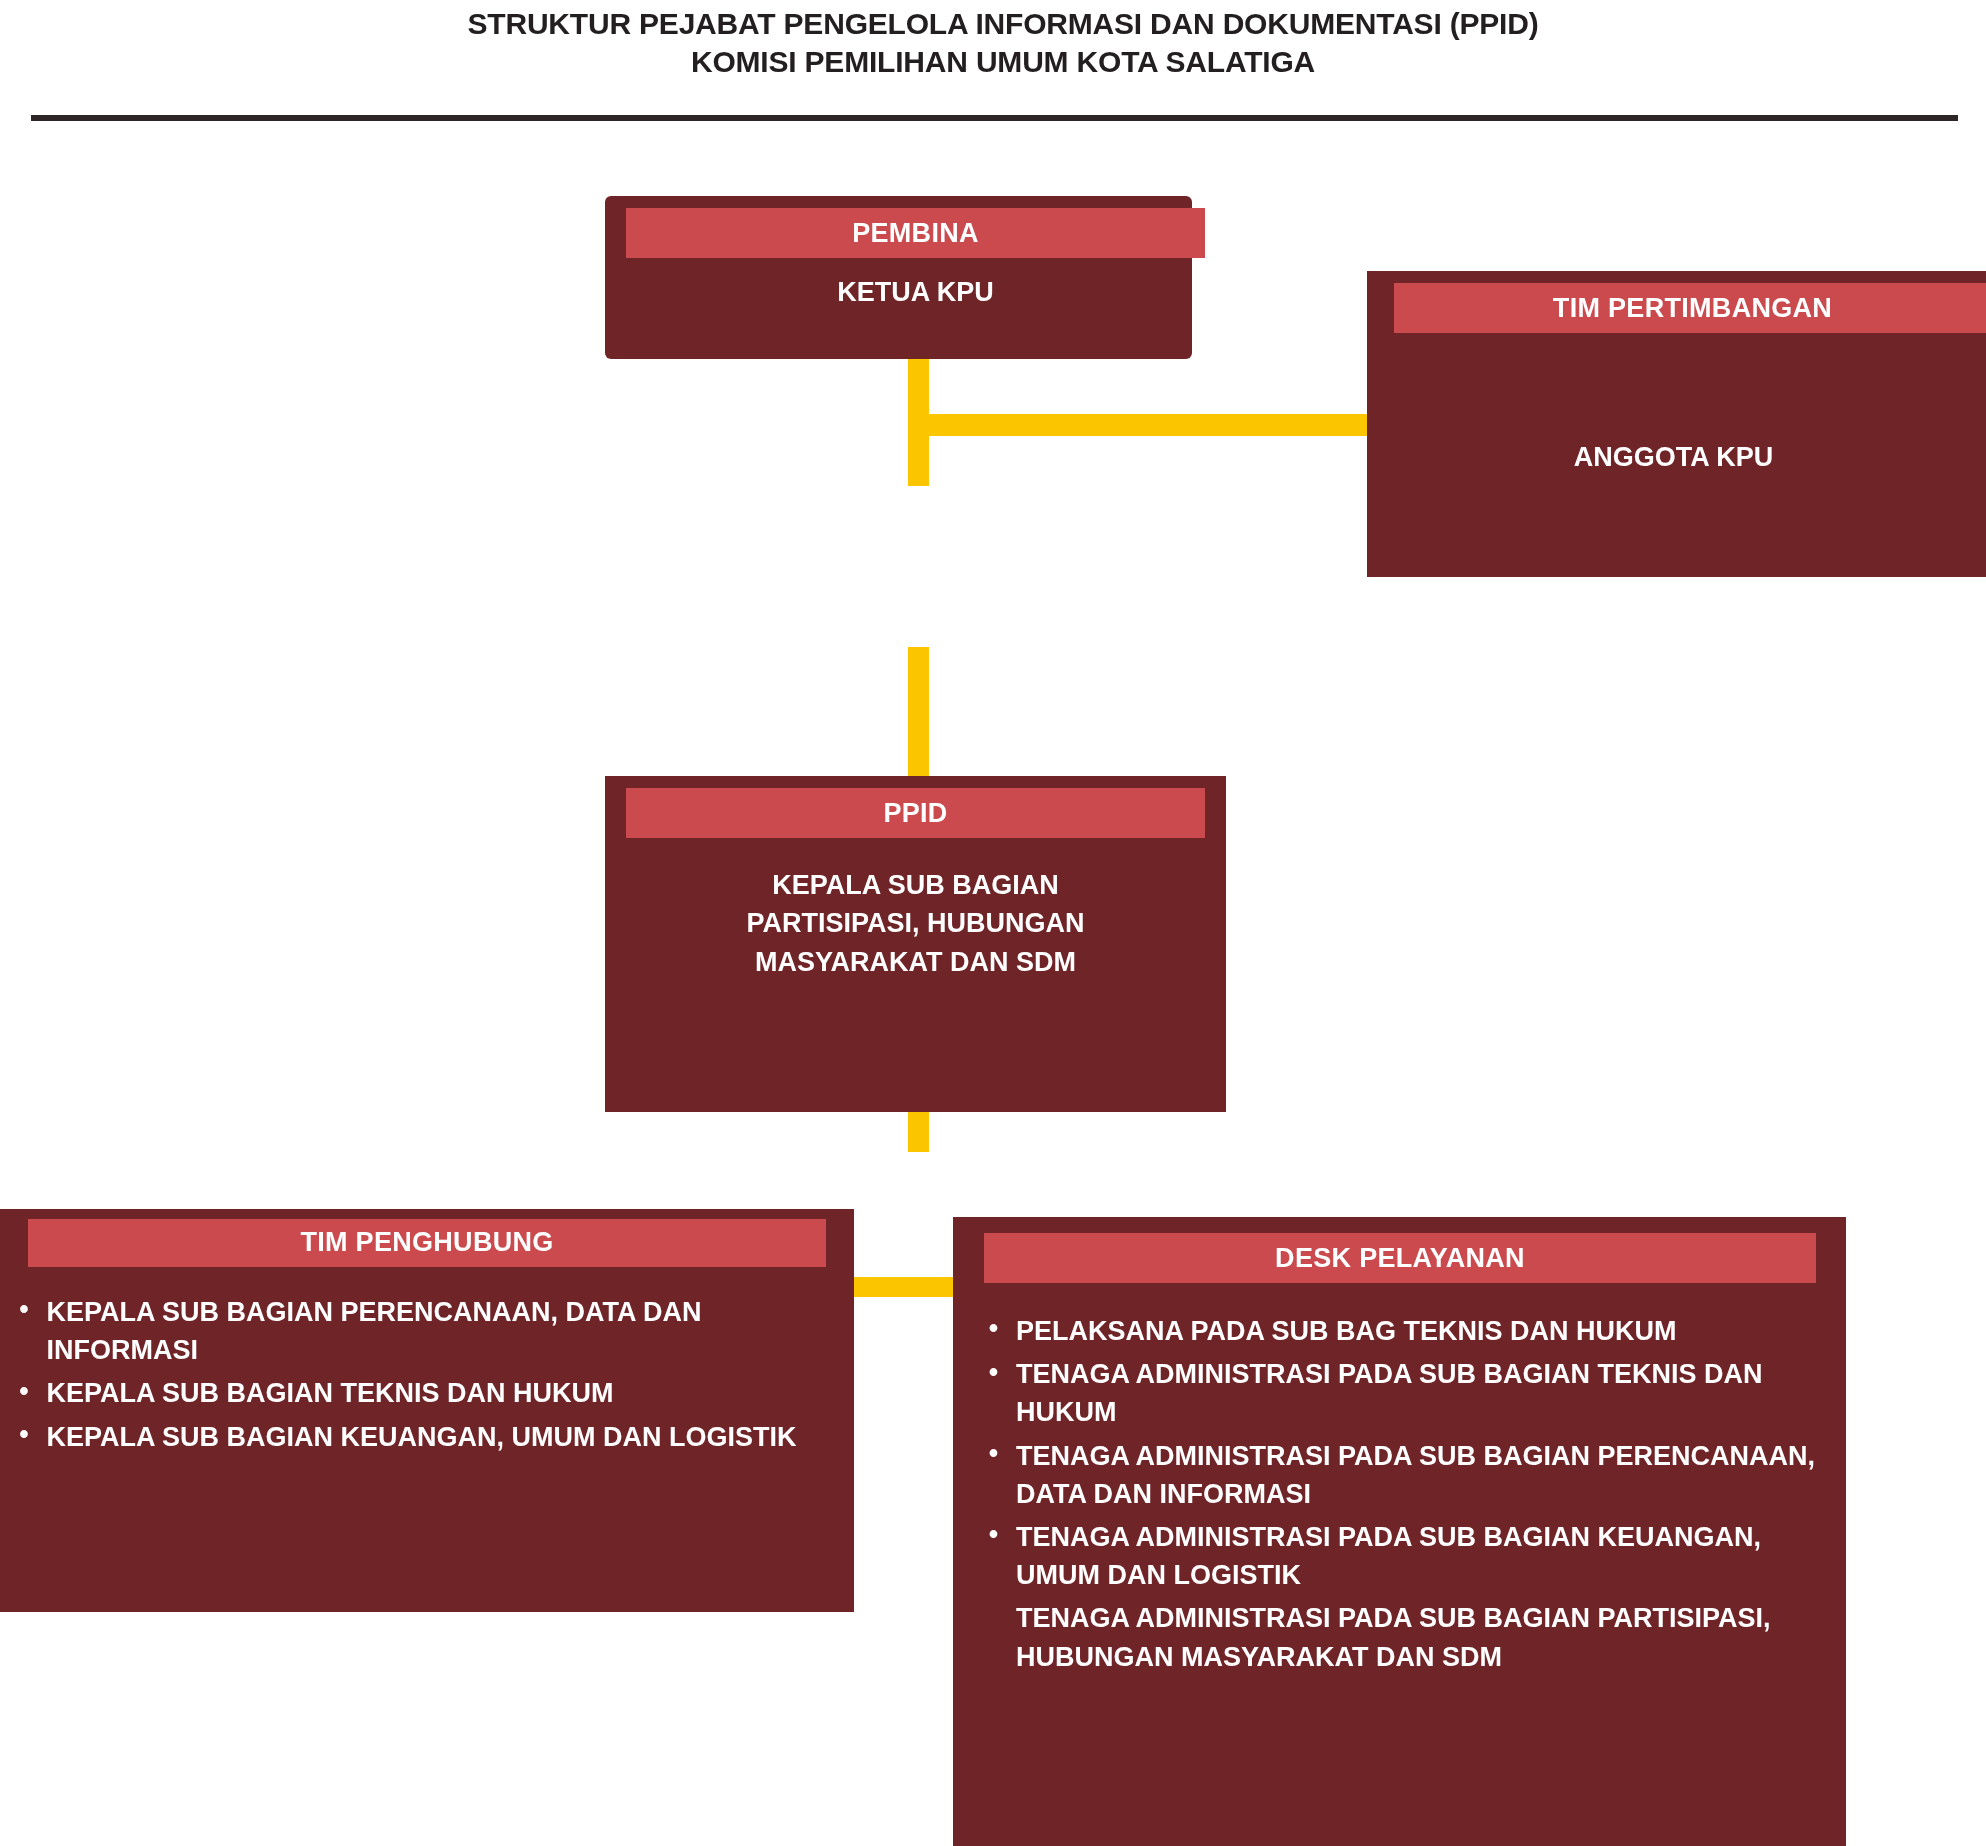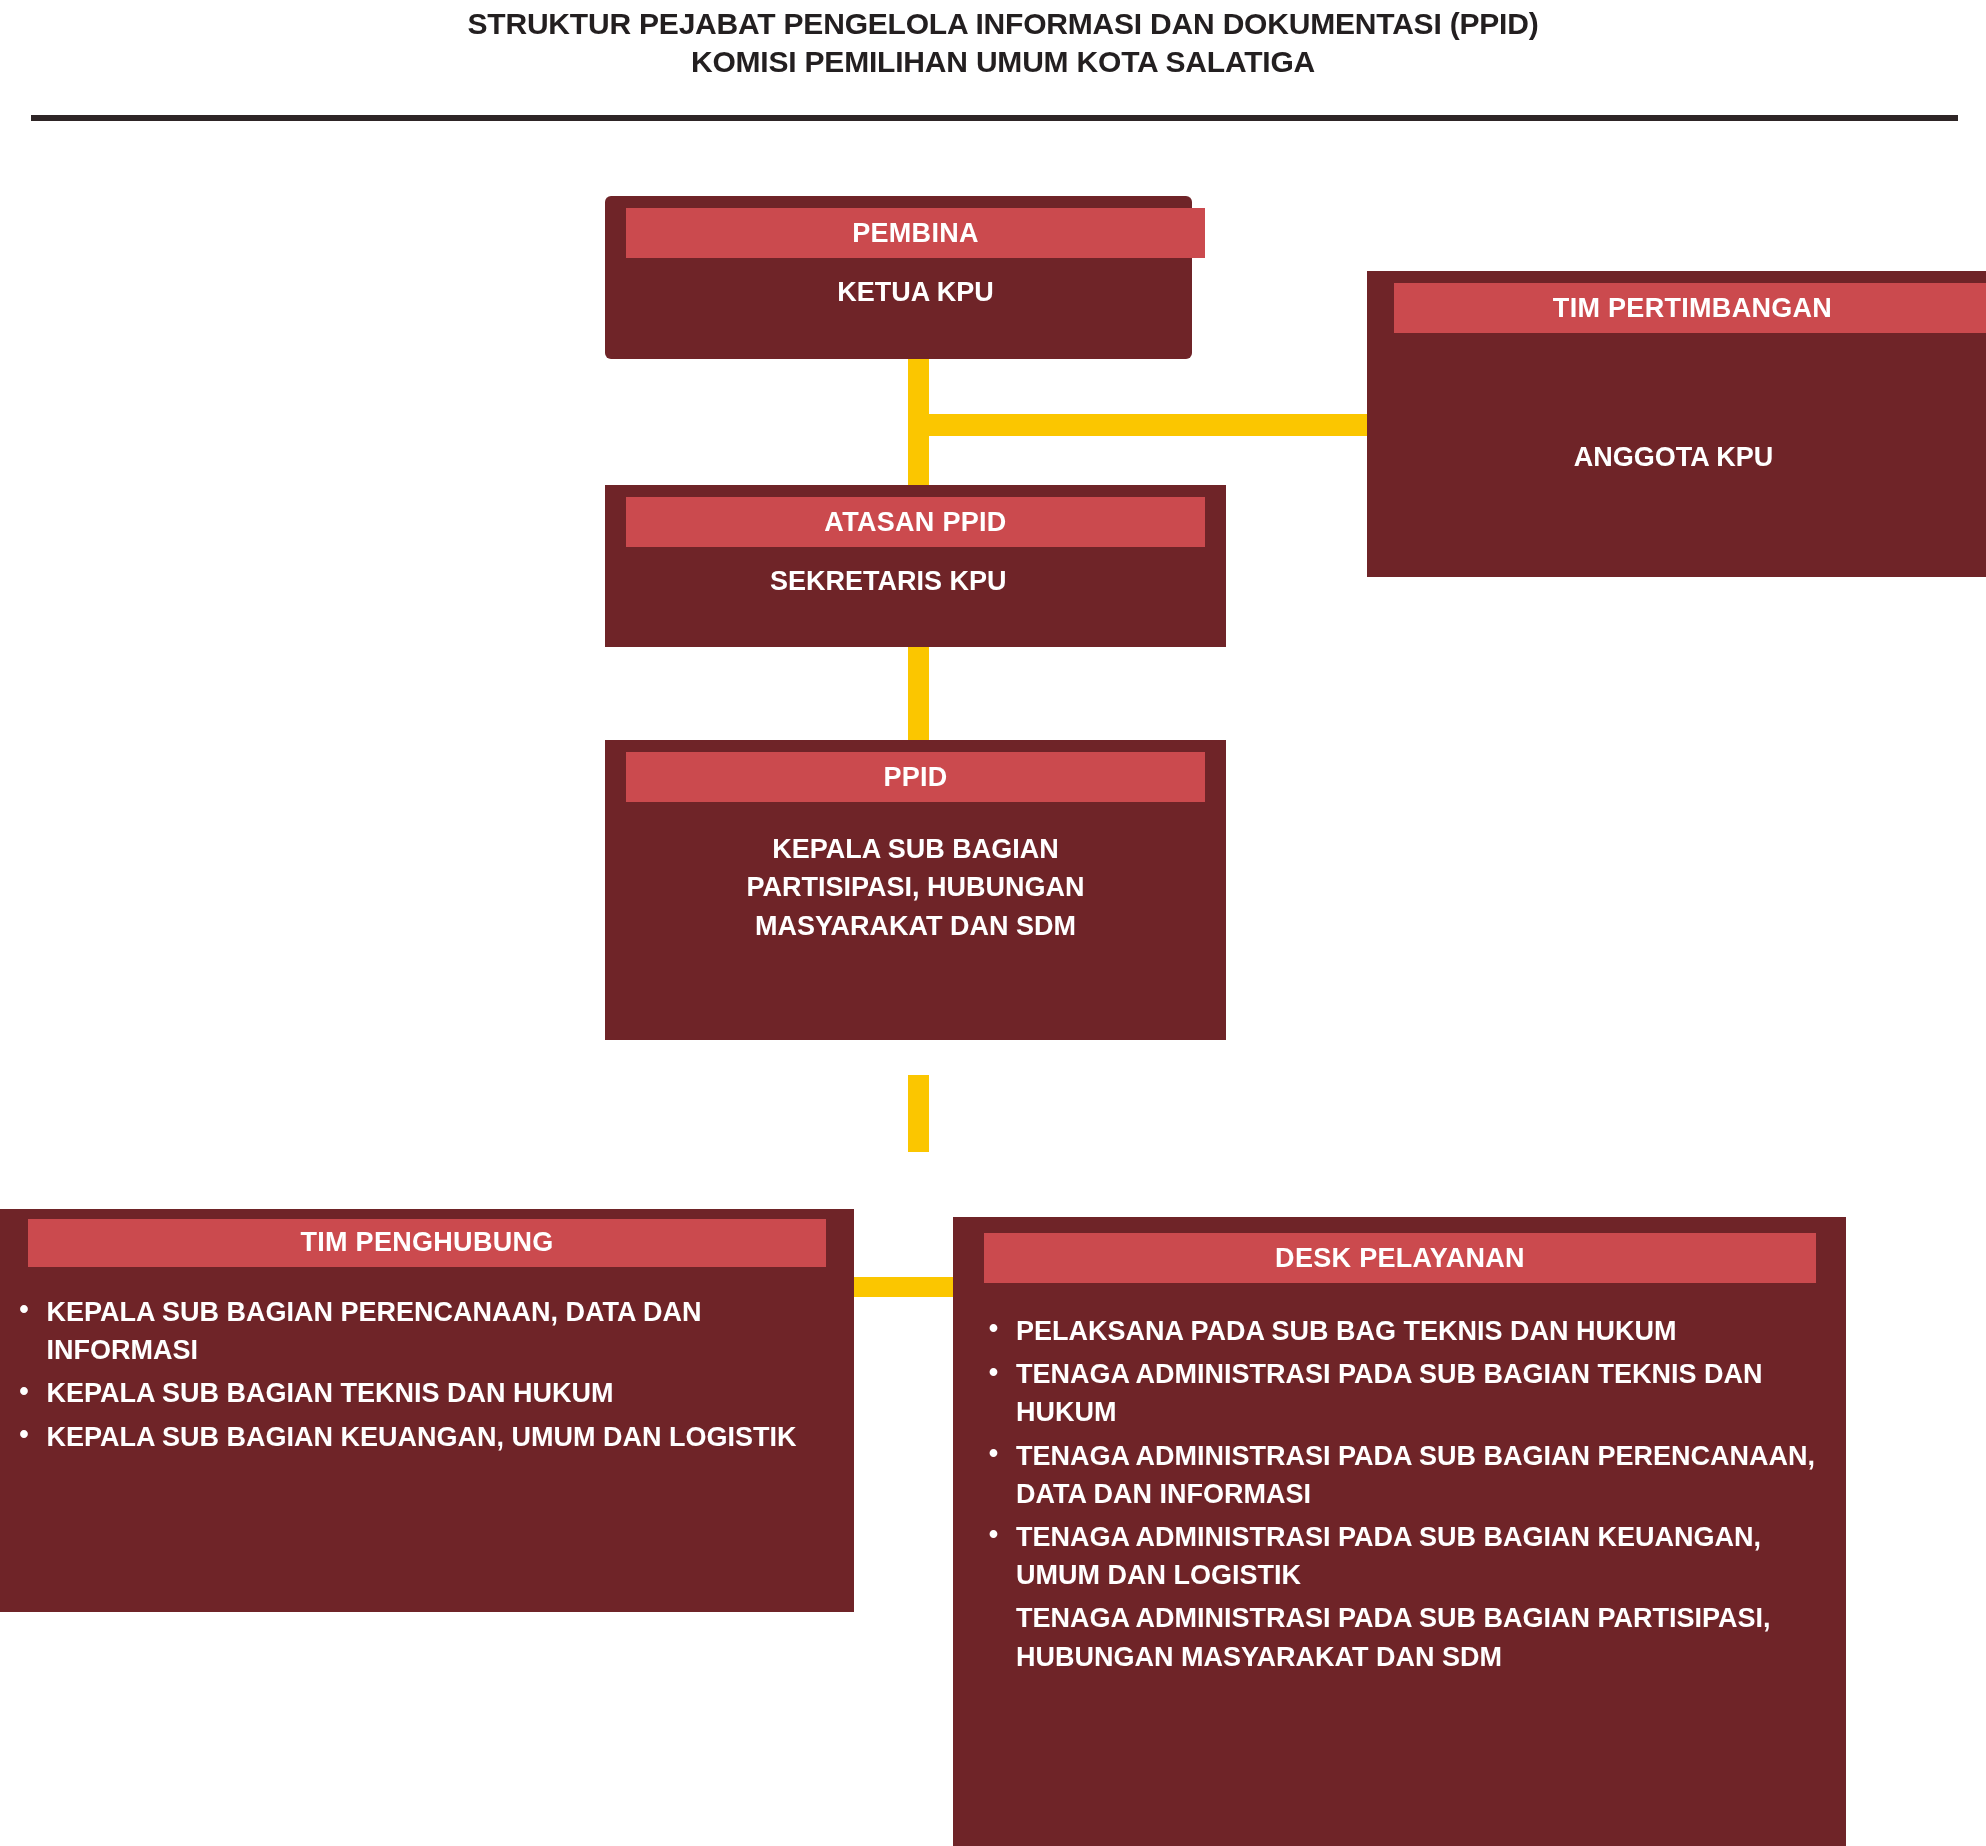--- a/index.html
+++ b/index.html
@@ -136,28 +136,22 @@
     </div>
   </div>
 
   <div class="node" style="left:1367px; top:271px; width:637px; height:306px;">
     <div class="node-header" style="left:27px; top:12px; width:597px; height:50px;">TIM PERTIMBANGAN</div>
     <div class="node-body center" style="left:0px; top:135px; width:613px;margin-top:32px;">
       <span class="node-line">ANGGOTA KPU</span>
     </div>
   </div>
 
-  <div class="node" style="left:605px; top:485px; width:621px; height:162px;">
-    <div class="node-header" style="left:21px; top:12px; width:579px; height:50px;">ATASAN PPID</div>
-    <div class="node-body" style="left:165px; top:77px; width:451px;">
-      <span class="node-line">SEKRETARIS KPU</span>
-    </div>
-  </div>
 
-  <div class="node" style="left:605px; top:740px; width:621px; height:300px;">
+  <div class="node" style="left:605px; top:776px; width:621px; height:336px;">
     <div class="node-header" style="left:21px; top:12px; width:579px; height:50px;">PPID</div>
     <div class="node-body center" style="left:0px; top:90px; width:621px;">
       <span class="node-line">KEPALA SUB BAGIAN</span>
       <span class="node-line">PARTISIPASI, HUBUNGAN</span>
       <span class="node-line">MASYARAKAT DAN SDM</span>
     </div>
   </div>
 
   <div class="node" style="left:953px; top:1217px; width:893px; height:630px;">
     <div class="node-header" style="left:31px; top:16px; width:832px; height:50px;">DESK PELAYANAN</div>

